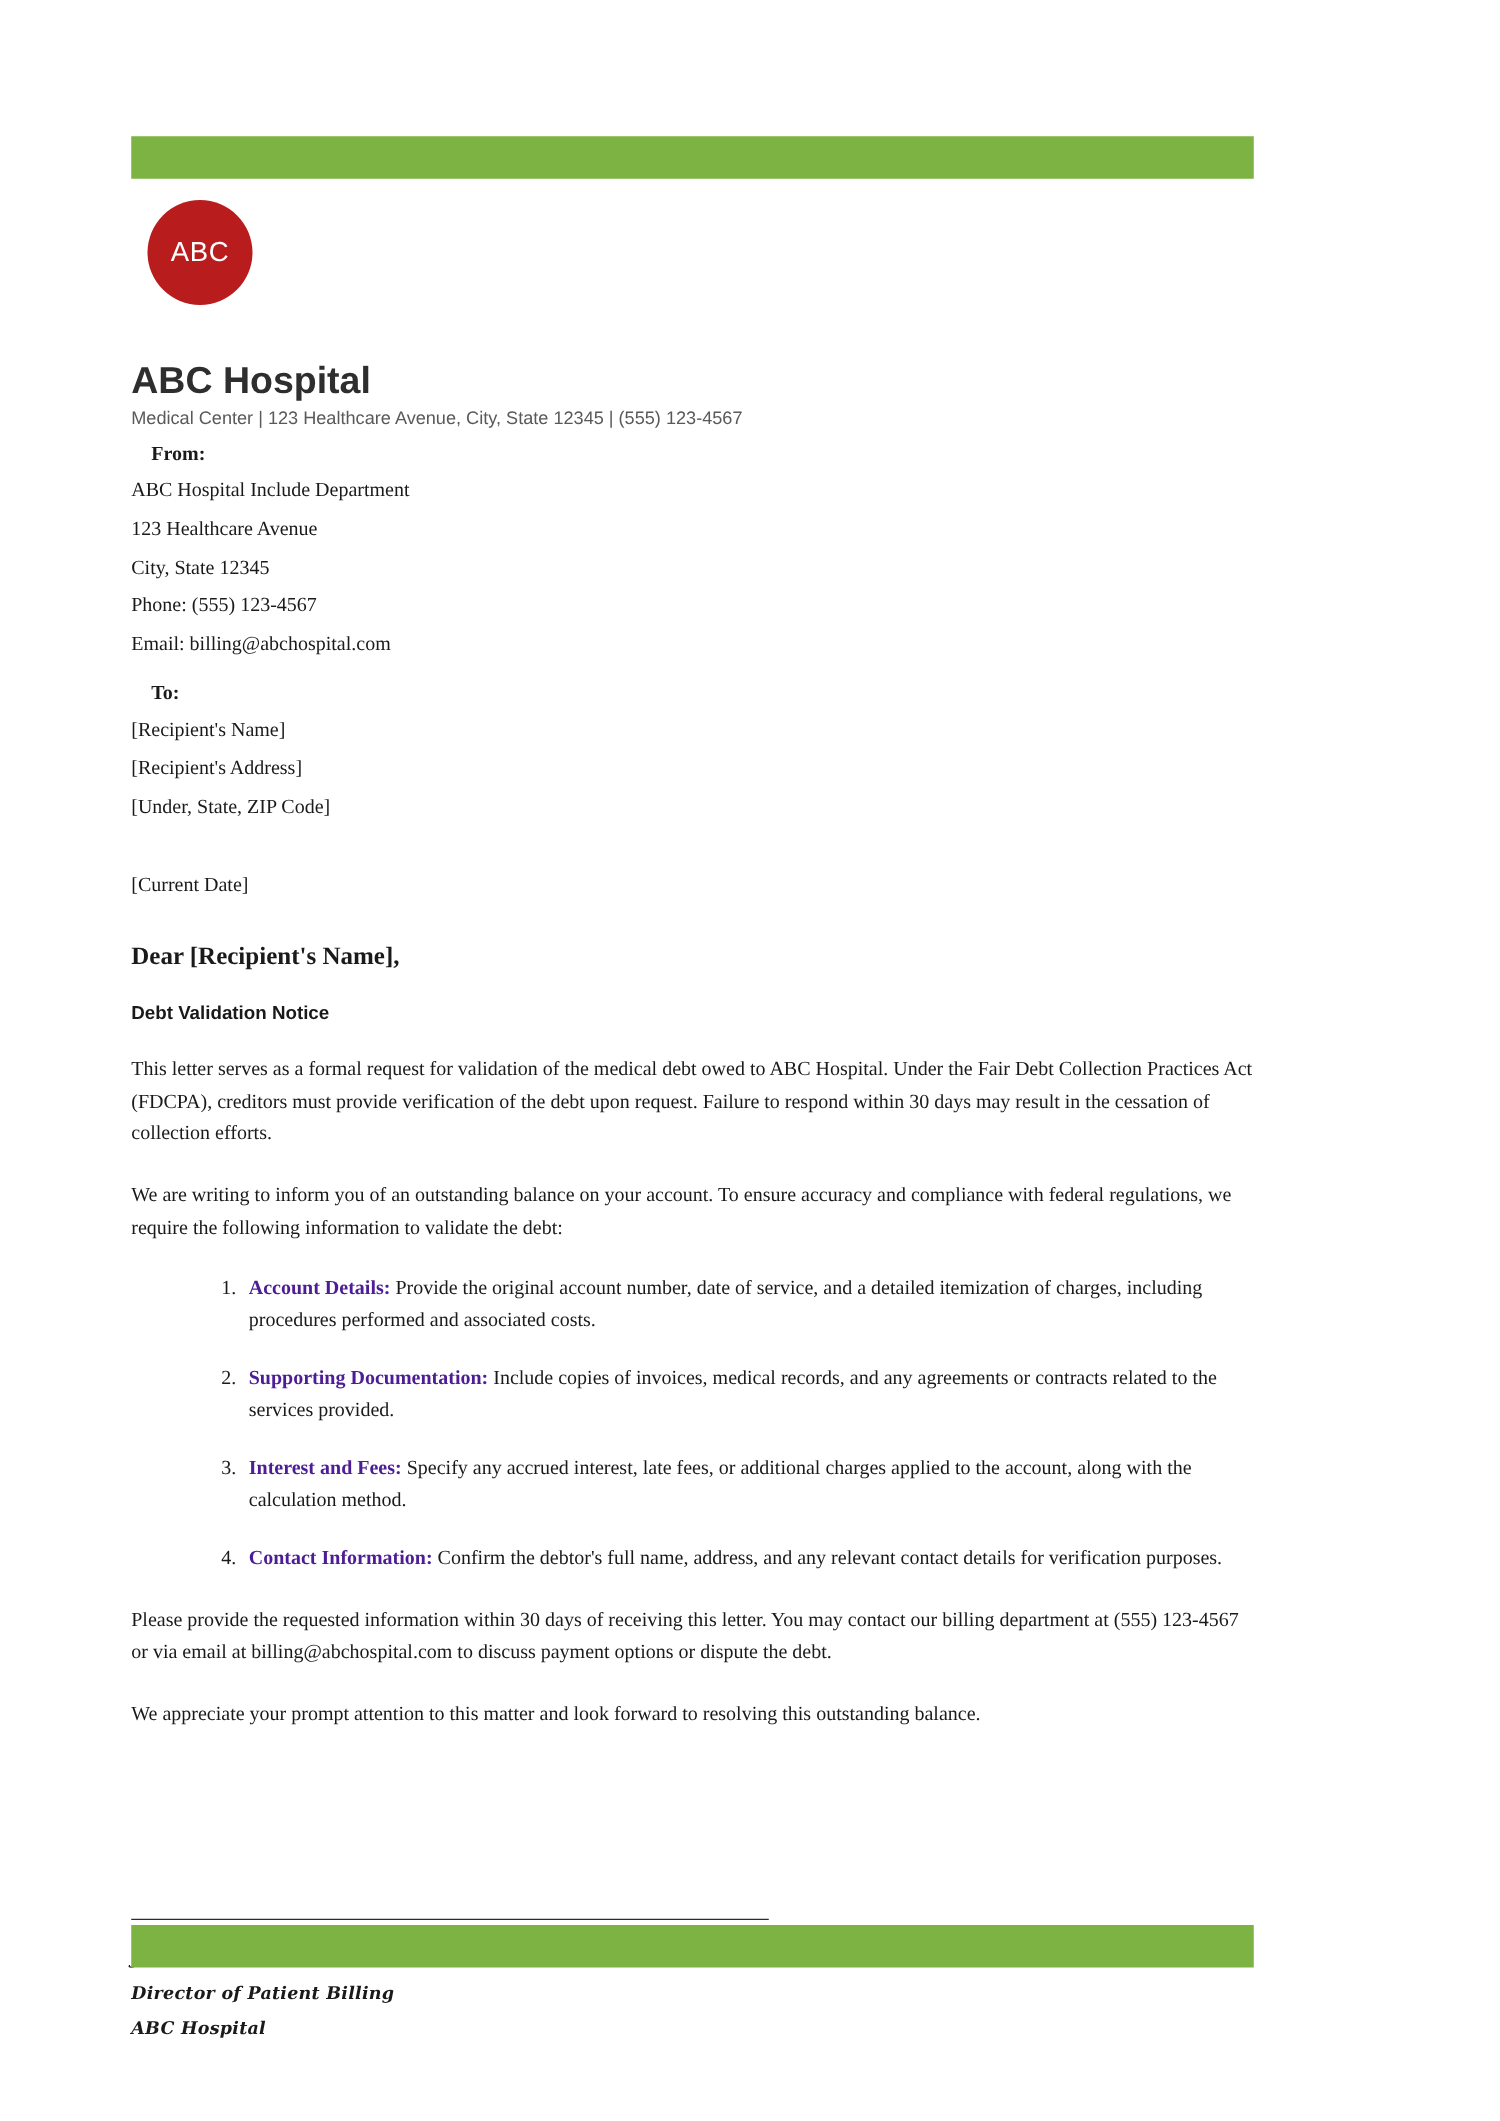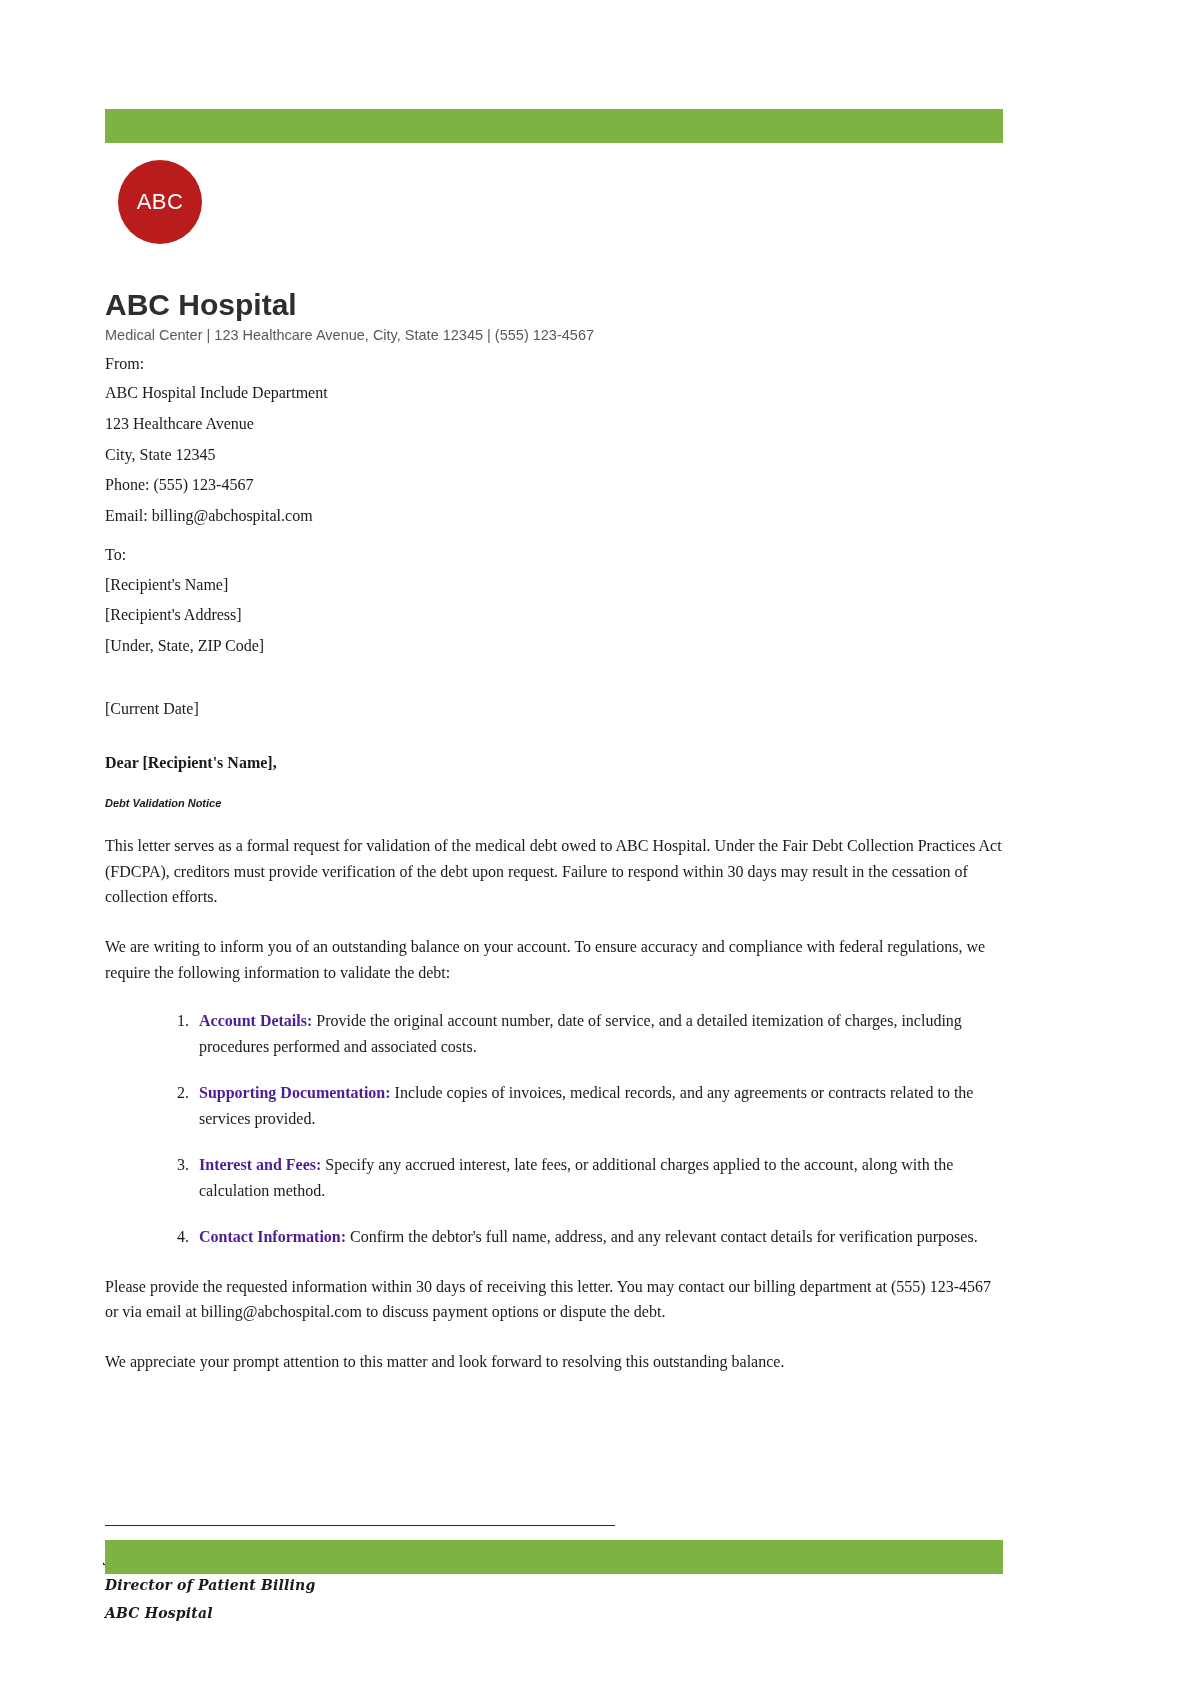--- a/index.html
+++ b/index.html
@@ -72,23 +72,23 @@
     font-family: "Liberation Sans", sans-serif;
     font-size: 14.5px;
     color: #595959;
     line-height: 1.25;
     margin: 0 0 9px 0;
   }
 
   
   .block-label {
     font-size: 16px;
-    font-weight: normal;
-    color: #1a1a1a;
-    margin: 0 0 8px 0;
+    font-weight: bold;
+    color: #1a1a1a;
+    margin: 0 0 8px 16px;
     line-height: 1.35;
   }
   .addr-line {
     font-size: 16px;
     color: #1a1a1a;
     line-height: 1.42;
     margin: 0 0 8px 0;
   }
   .addr-block { margin-bottom: 10px; }
   .addr-block.to-block { margin-top: 16px; }
@@ -96,32 +96,31 @@
   
   .date-line {
     text-align: left;
     font-size: 16px;
     color: #1a1a1a;
     margin: 42px 0 0 0;
   }
 
   
   .salutation {
-    font-size: 16px;
+    font-size: 20px;
     font-weight: bold;
     color: #1a1a1a;
     margin: 36px 0 0 0;
   }
   .subject {
     font-family: "Liberation Sans", sans-serif;
-    font-size: 11px;
+    font-size: 15px;
     font-weight: bold;
     color: #1a1a1a;
     margin: 25px 0 16px 0;
-    font-style: italic;
   }
 
   
   p.body-text {
     font-size: 16px;
     color: #1a1a1a;
     line-height: 1.62;
     margin: 24px 0 0 0;
     text-align: left;
   }

